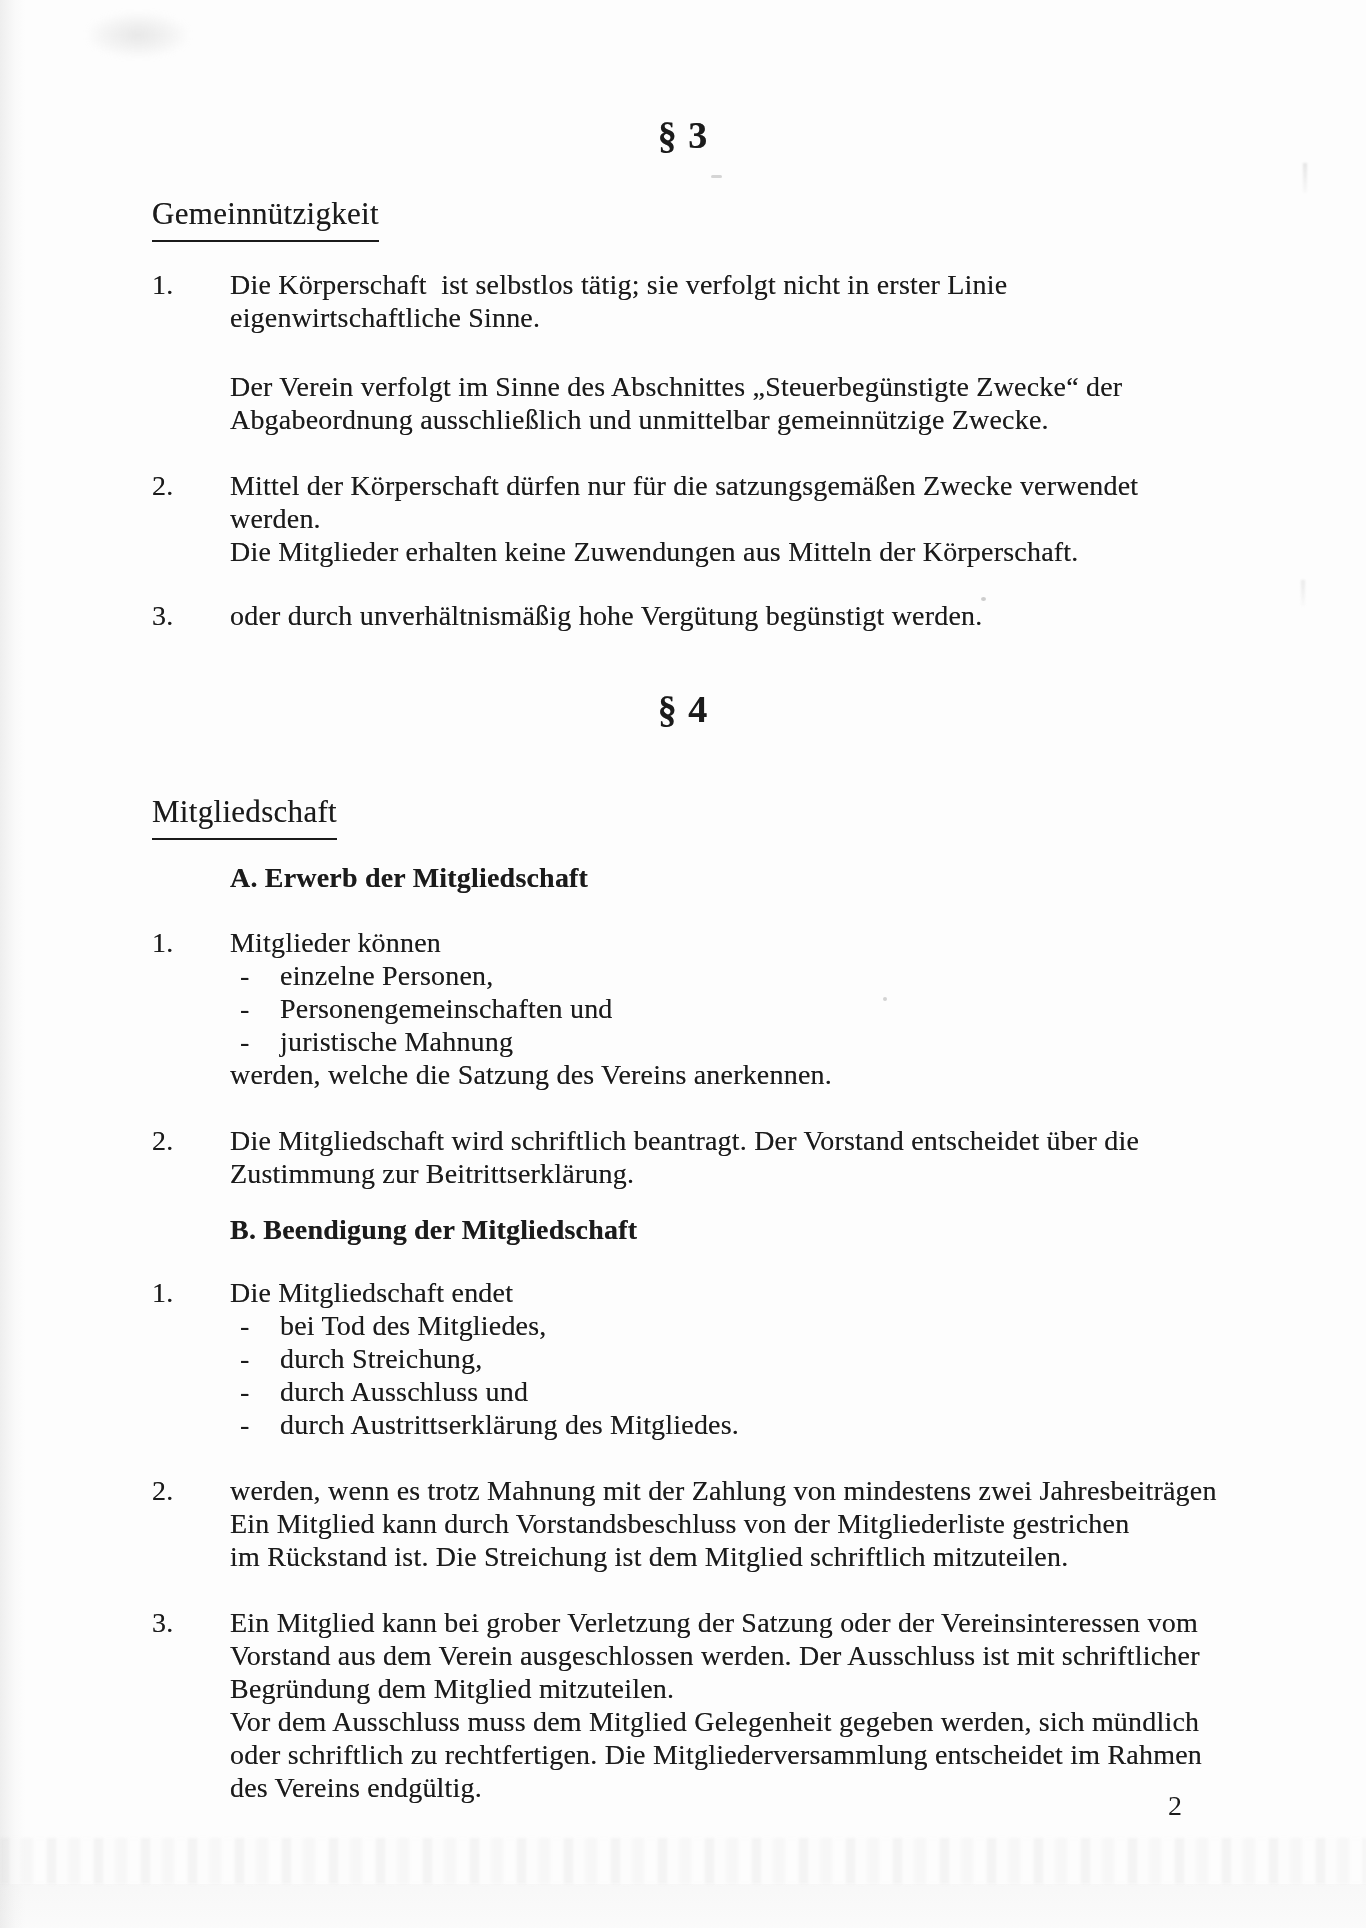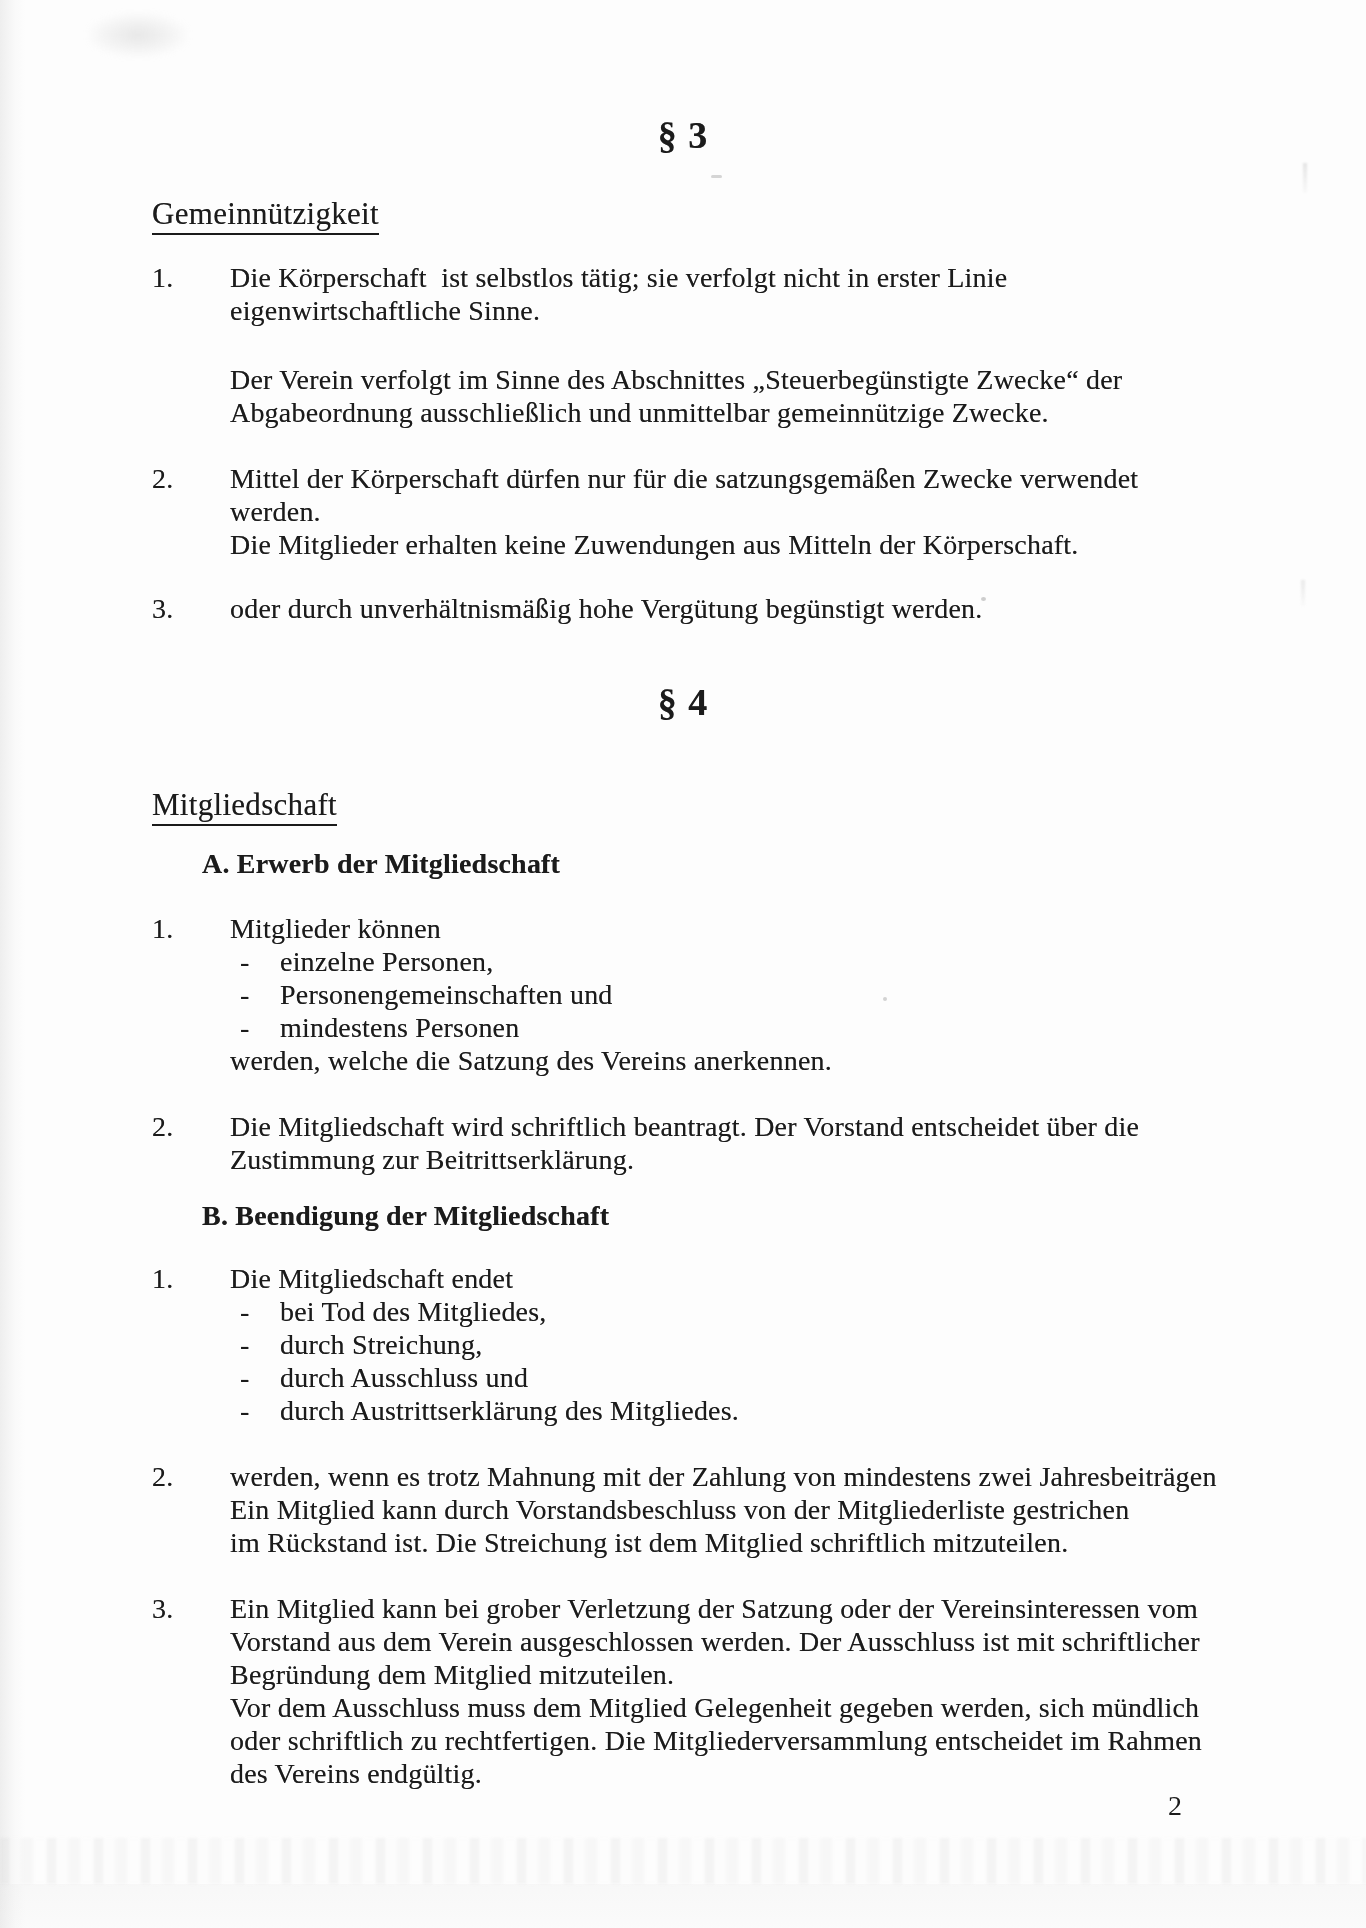--- a/index.html
+++ b/index.html
@@ -28,31 +28,31 @@
   .sect-head.s4{margin-top:54px;}
   .sect-title{
     font-size:31px;line-height:36px;
     letter-spacing:.3px;
   }
   .sect-title.t3{margin-top:38px;}
   .sect-title.t4{margin-top:62px;}
   .sect-title .u{
     display:inline-block;
     border-bottom:2px solid currentColor;
-    padding-bottom:1px;
+    padding-bottom:8px;
   }
   .body-text{font-size:28px;line-height:33px;letter-spacing:.2px;}
   .item{display:flex;}
   .item .num{width:78px;flex:none;}
   .item .itembody{flex:1;}
   .line{min-height:33px;line-height:33px;}
   .bullet{display:flex;padding-left:10px;}
   .bullet .dash{width:40px;flex:none;}
   .subhead{
-    margin-left:50px;
+    margin-left:78px;
     font-weight:bold;
     font-size:28px;line-height:33px;
     letter-spacing:.2px;
   }
   .subhead.a{margin-top:21px;}
   .subhead.b{margin-top:23px;}
   .mt-item1{margin-top:26px;}
   .mt-para{margin-top:36px;}
   .mt-33{margin-top:33px;}
   .mt-31{margin-top:31px;}
@@ -177,21 +177,21 @@
         <div class="line bullet">
           <span class="dash">-</span>
           <span>einzelne Personen,</span>
         </div>
         <div class="line bullet">
           <span class="dash">-</span>
           <span>Personengemeinschaften und</span>
         </div>
         <div class="line bullet">
           <span class="dash">-</span>
-          <span>mindestens Personen</span>
+          <span>juristische Mahnung</span>
         </div>
         <div class="line">werden, welche die Satzung des Vereins anerkennen.</div>
       </div>
     </div>
 
     <div class="item mt-33">
       <div class="num">2.</div>
       <div class="itembody">
         <div class="line">Die Mitgliedschaft wird schriftlich beantragt. Der Vorstand entscheidet über die</div>
         <div class="line">Zustimmung zur Beitrittserklärung.</div>

